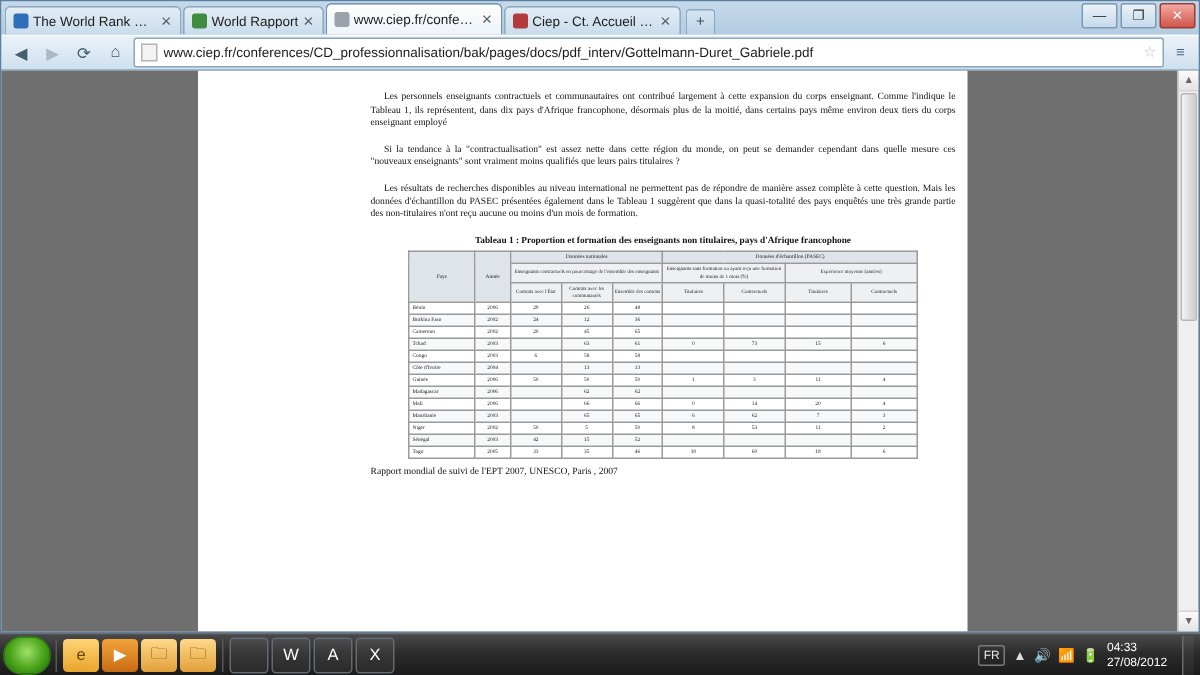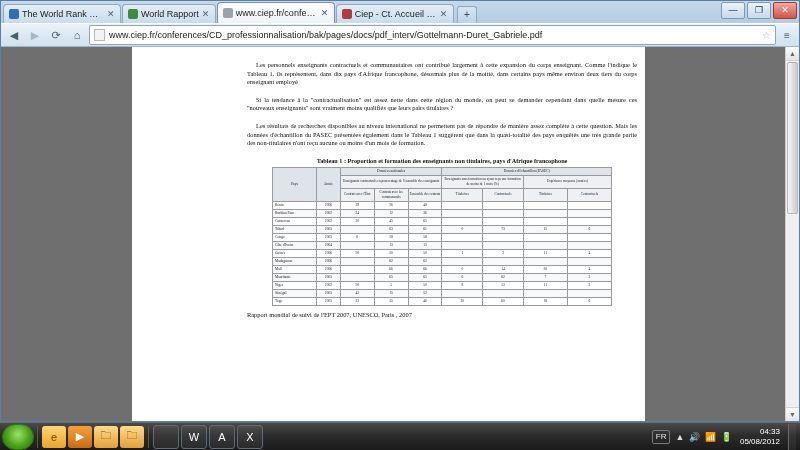--- a/index.html
+++ b/index.html
@@ -330,21 +330,21 @@
   }
   .tray .lang {
     border: 1px solid #7a7a7a;
     padding: 0 3px;
     border-radius: 2px;
     font-size: 8px;
     line-height: 12px;
   }
   .tray .trayicon { font-size: 9px; color: #dcdcdc; }
   .clock {
-    text-align: right;
+    text-align: left;
     line-height: 10px;
     color: #ffffff;
     font-size: 8px;
     min-width: 42px;
   }
   .showdesk {
     width: 7px; height: 26px;
     border-left: 1px solid #6a6a6a;
     background: rgba(255,255,255,0.05);
     margin-left: 3px;
@@ -618,17 +618,17 @@
   <div class="tbicon framed ic-excel">X</div>
 
   <div class="tray">
     <span class="lang">FR</span>
     <span class="trayicon">▲</span>
     <span class="trayicon">🔊</span>
     <span class="trayicon">📶</span>
     <span class="trayicon">🔋</span>
     <div class="clock">
       <div>04:33</div>
-      <div>05/08/2012</div>
+      <div>27/08/2012</div>
     </div>
     <div class="showdesk"></div>
   </div>
 </div>
 
 </body></html>

